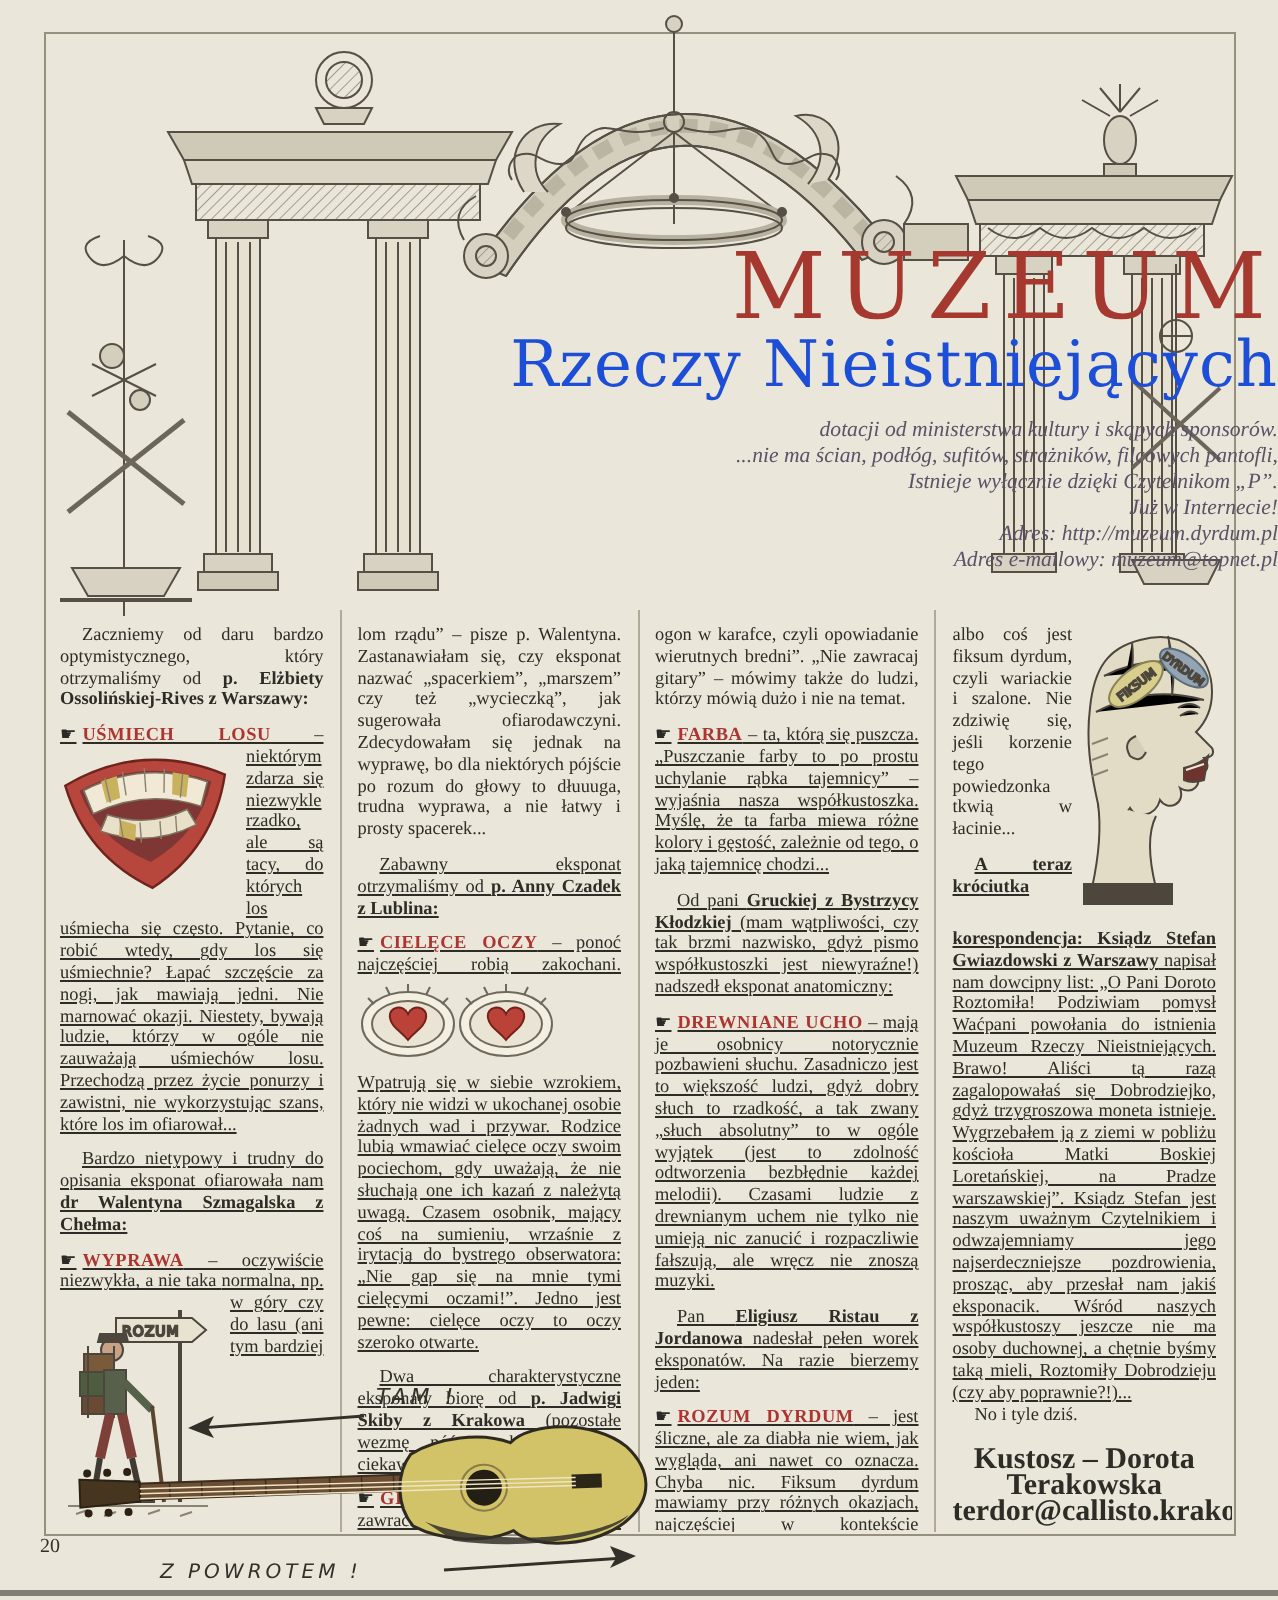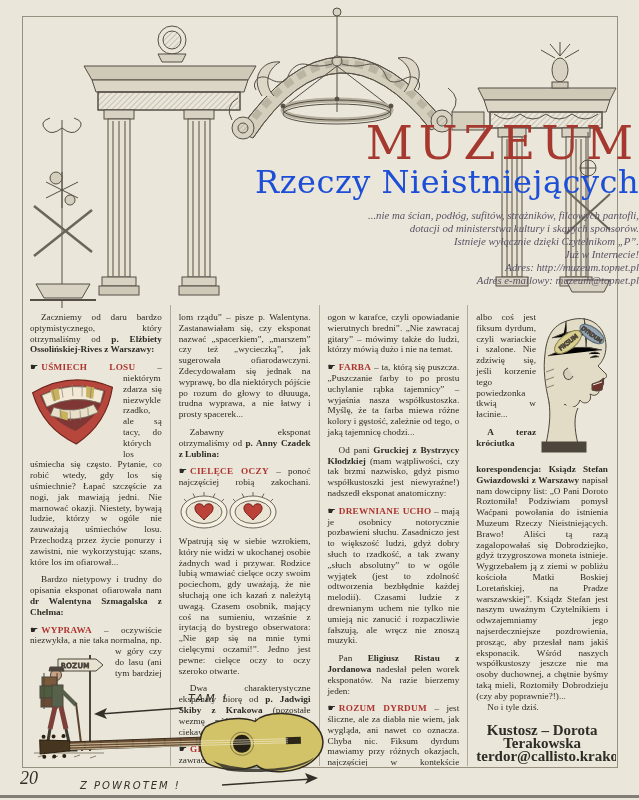--- a/index.html
+++ b/index.html
@@ -12,32 +12,32 @@
   .masthead{position:absolute;left:0;top:0;width:639px;text-align:right;z-index:2;}
   .m-title{margin-top:120px;font-family:"DejaVu Serif",serif;font-size:46px;line-height:1;
            color:#a6392f;letter-spacing:6px;}
   .m-sub{font-family:"DejaVu Serif",serif;font-size:32px;line-height:1.05;color:#1d4ed8;letter-spacing:0.5px;}
   .m-tag{margin-top:9px;font-style:italic;font-size:10.8px;line-height:13px;color:#5a5266;}
   .cols{position:absolute;left:22px;top:305px;width:594px;height:461px;display:flex;z-index:2;}
   .col{flex:1;padding:7px 8px 0 8px;font-size:9.2px;line-height:10.8px;text-align:justify;overflow:hidden;}
   .col + .col{border-left:1px solid #b1aa98;}
   .col p{margin:0;}
   .col p.ind{text-indent:11px;}
-  .col p.gap{margin-top:7px;}
+  .col p.gap{margin-top:7px;text-decoration:underline;}
   .b{font-weight:bold;}
   .mark{color:#2b2a26;margin-right:3px;}
   .head{color:#ad3530;font-weight:bold;letter-spacing:0.3px;}
   .fl{float:left;margin:1px 5px 1px 0;}
   .fr{float:right;margin:0 -6px 2px 4px;}
   .smile{transform:rotate(-4deg);}
   .guitar-wrap{position:absolute;left:30px;top:688px;width:300px;height:110px;z-index:5;}
   .sig{margin-top:12px;text-align:center;font-weight:bold;font-size:15px;line-height:13px;}
   .hand-big{margin:14px 0 4px;text-align:center;font-size:40px;line-height:1;color:#3d3933;
             font-family:"DejaVu Sans",sans-serif;}
-  .pagenum{position:absolute;left:20px;top:768px;font-style:italic;font-size:18px;color:#33302a;z-index:3;}
+  .pagenum{position:absolute;left:20px;top:768px;font-size:10px;color:#33302a;z-index:3;}
   .scan-line{position:absolute;left:0;bottom:2px;width:639px;height:3px;background:#55514a;opacity:.7;z-index:6;}
   svg text{font-family:"DejaVu Sans",sans-serif;}
   .hw{font-style:italic;letter-spacing:2px;}
 </style>
 </head>
 <body>
 
 <div class="page">
 
   <div class="frame"></div>
@@ -161,25 +161,25 @@
         <line x1="610" y1="194" x2="566" y2="234" stroke-width="2" stroke="#6b655a"></line>
         <path d="M566,280 L610,280 L604,292 L572,292 Z" fill="#d8d2c2"></path>
       </g>
     </g>
   </svg>
 
   <div class="masthead">
     <div class="m-title">MUZEUM</div>
     <div class="m-sub">Rzeczy Nieistniejących</div>
     <div class="m-tag">
+      <div>dotacji od ministerstwa kultury i skąpych sponsorów.</div>
       <div>...nie ma ścian, podłóg, sufitów, strażników, filcowych pantofli,</div>
-      <div>dotacji od ministerstwa kultury i skąpych sponsorów.</div>
       <div>Istnieje wyłącznie dzięki Czytelnikom „P”.</div>
       <div>Już w Internecie!</div>
-      <div>Adres: http://muzeum.topnet.pl</div>
+      <div>Adres: http://muzeum.dyrdum.pl</div>
       <div>Adres e-mailowy: muzeum@topnet.pl</div>
     </div>
   </div>
 
   <div class="cols">
 
     <div class="col">
       <p class="ind">
         <span>Zaczniemy od daru bardzo optymistycznego, który otrzymaliśmy od </span><span class="b">p. Elżbiety Ossolińskiej-Rives z Warszawy:</span>
       </p>

